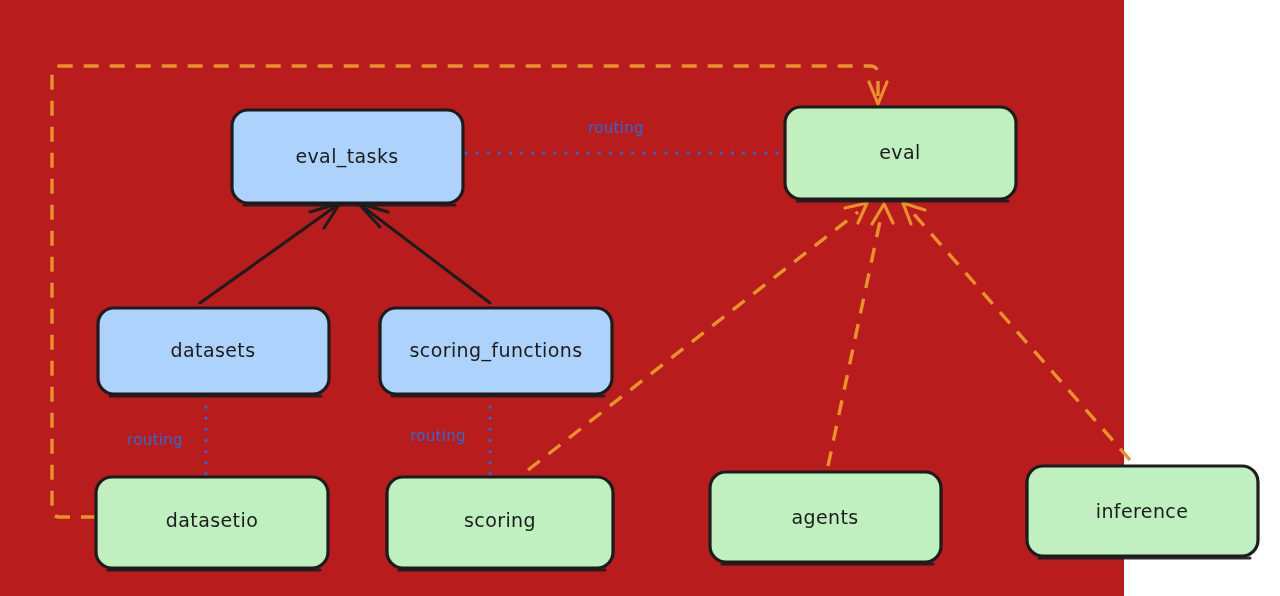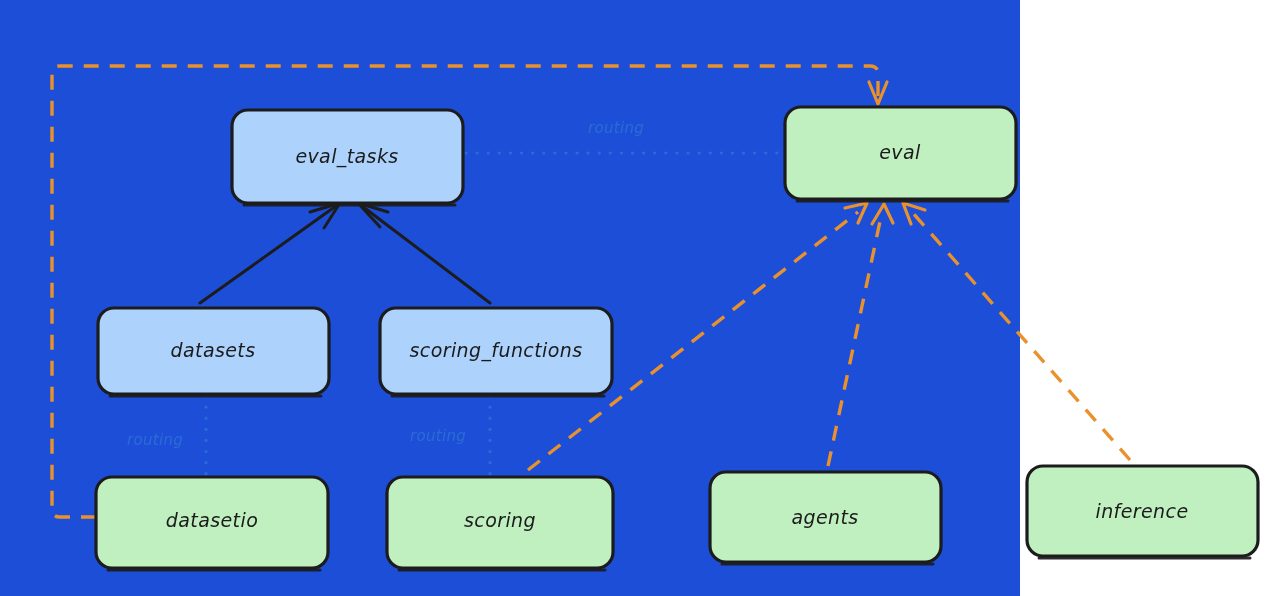--- a/index.html
+++ b/index.html
@@ -8,24 +8,23 @@
     background: #ffffff;
   }
   body {
     width: 1280px;
     height: 596px;
     font-family: "DejaVu Sans", sans-serif;
     overflow: hidden;
   }
   #diagram-root {
     position: relative;
-    width: 1020px;
+    width: 1124px;
     height: 596px;
-    background: #1d4ed8;
-    font-style: italic;
+    background: #b91c1c;
   }
   svg#diagram-svg {
     display: block;
     width: 1280px;
     height: 596px;
   }
   .node-label {
     font-family: "DejaVu Sans", sans-serif;
     font-size: 19px;
     fill: #1b1b1b;

